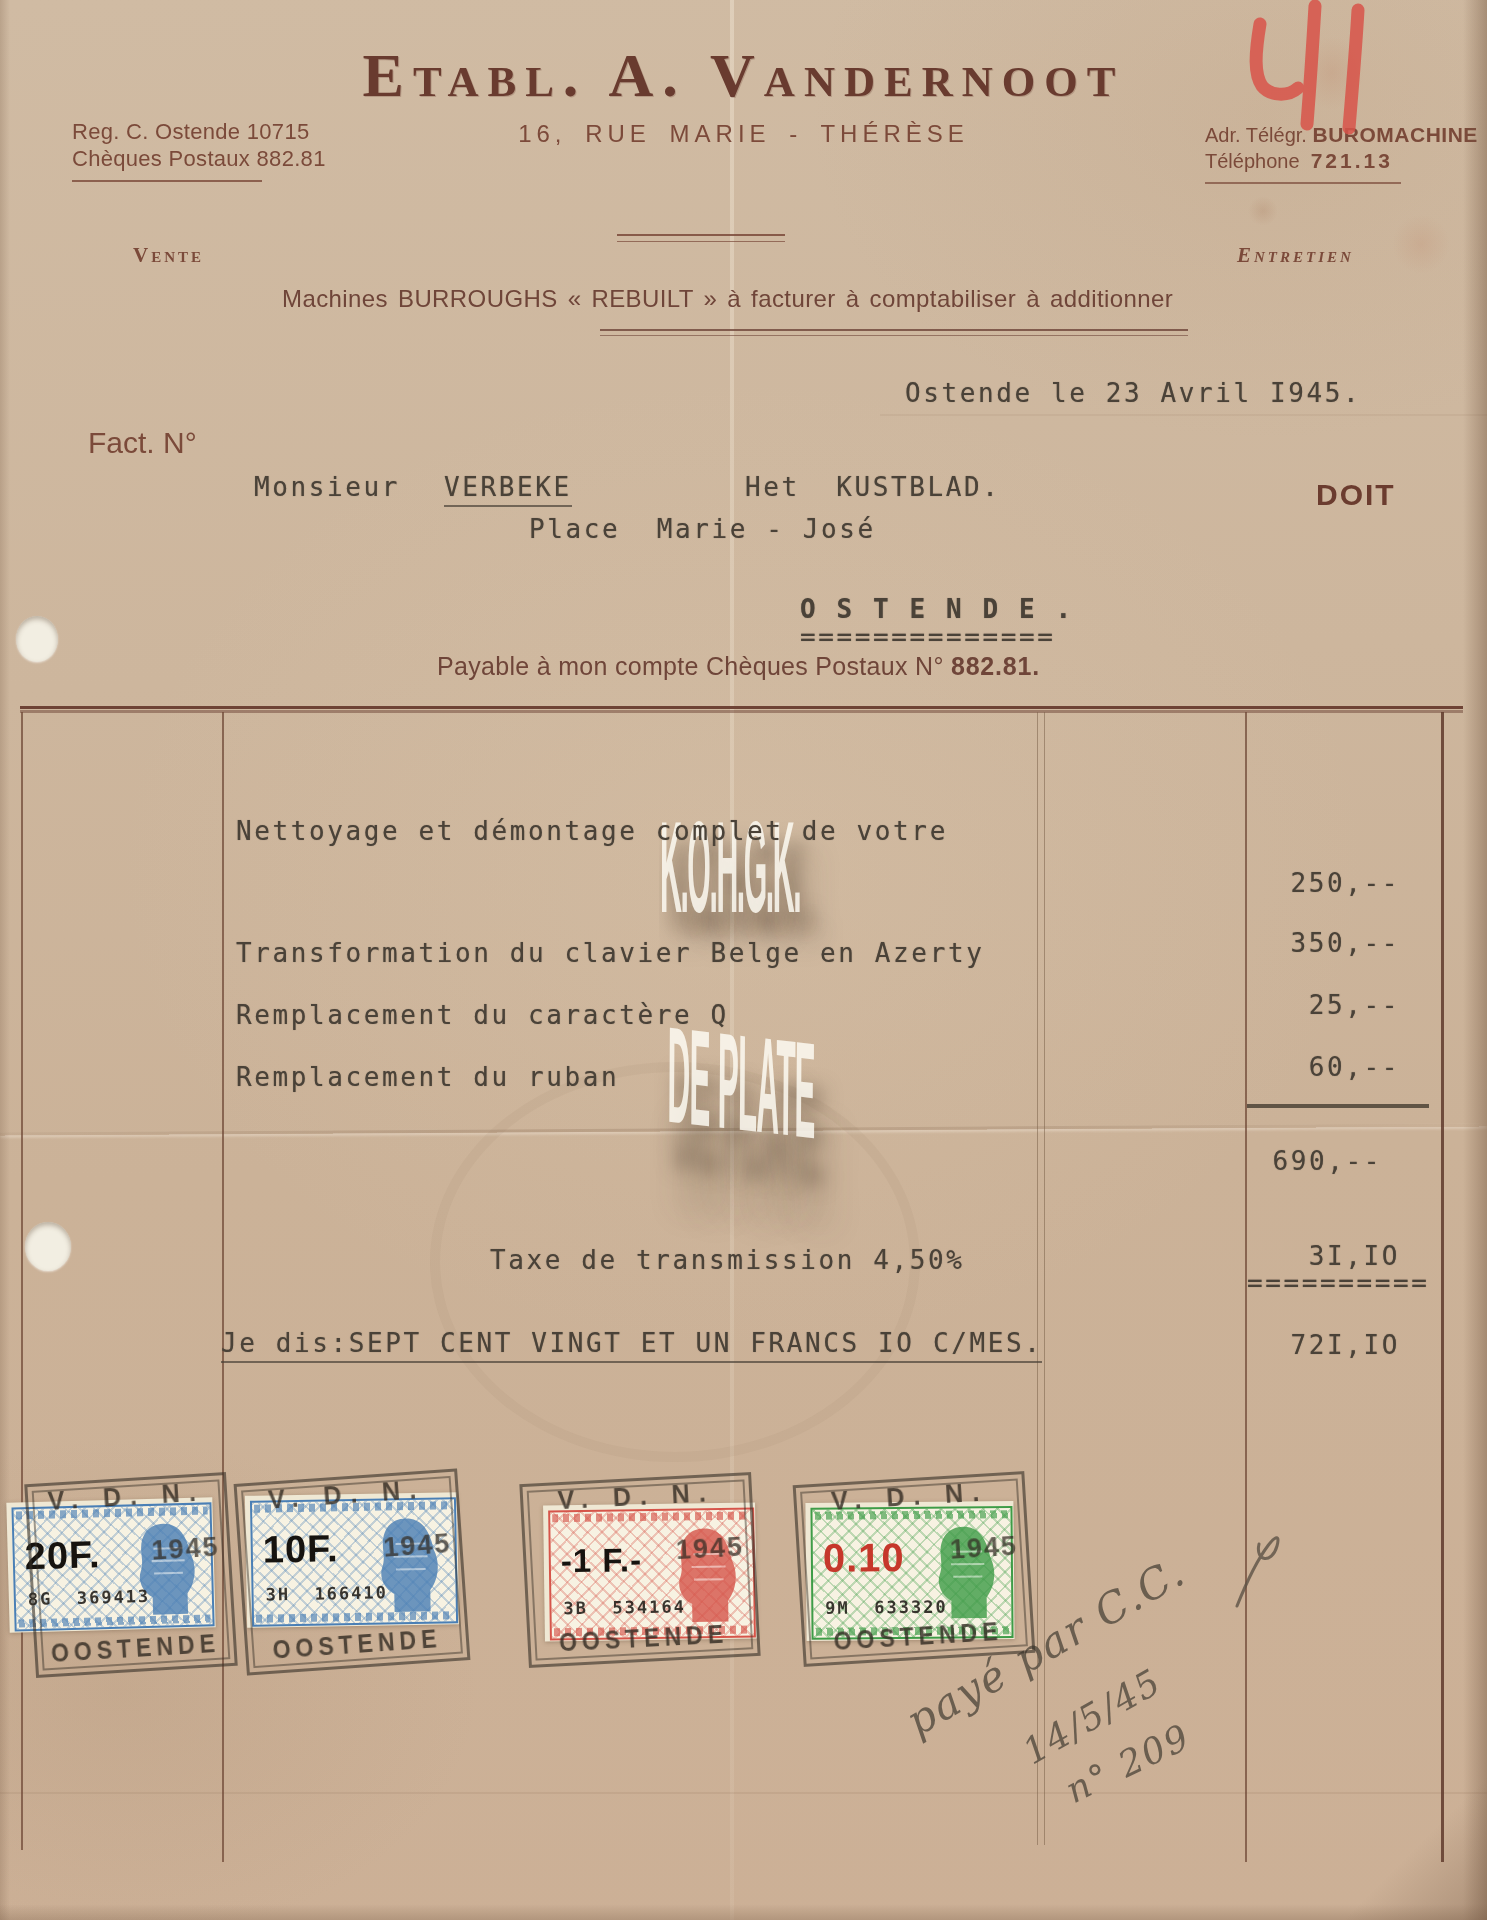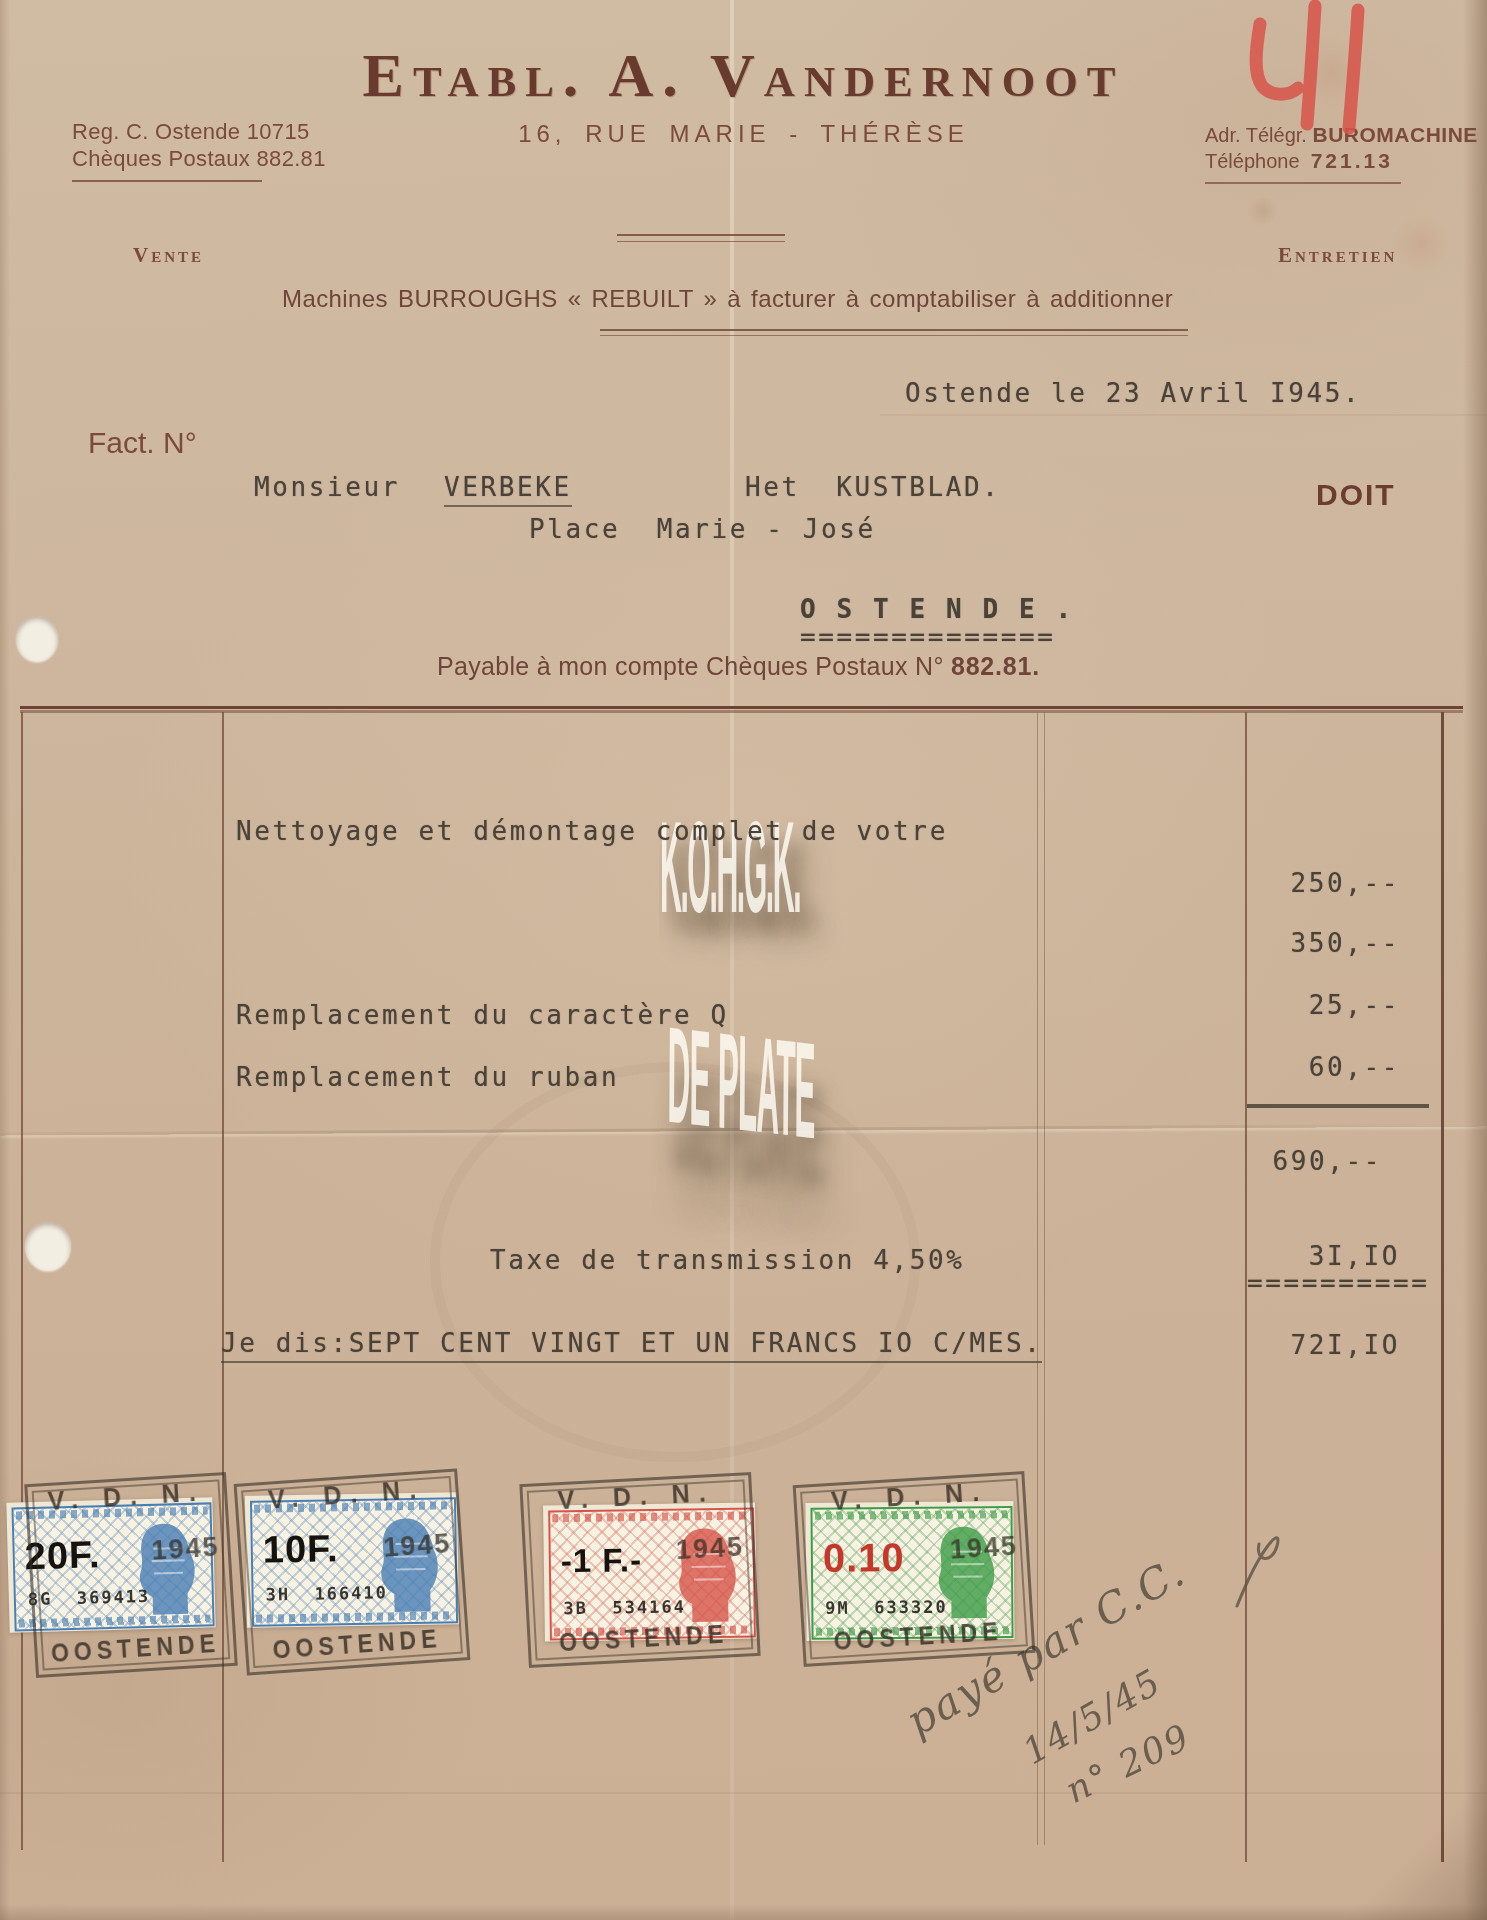--- a/index.html
+++ b/index.html
@@ -143,21 +143,21 @@
 
   <svg class="abs red41" width="152" height="136" viewBox="0 0 152 136">
     <g stroke="#d8544a" stroke-width="13" fill="none" stroke-linecap="round" opacity="0.85">
       <path d="M30 24 C25 54 24 74 32 86 C40 96 58 97 68 88"></path>
       <path d="M85 6 C83 40 80 86 77 124"></path>
       <path d="M128 10 C126 46 122 92 119 128"></path>
     </g>
   </svg>
 
   <div class="abs tab" style="left:133px;top:243px;">Vente</div>
-  <div class="abs tab" style="left:1278px;top:243px;">Entretien</div>
+  <div class="abs tab" style="left:1237px;top:243px;font-style:italic;">Entretien</div>
 
   <div class="abs tagline">Machines BURROUGHS « REBUILT » à facturer à comptabiliser à additionner</div>
   <div class="abs tagline-rule"></div>
 
   <div class="abs t" style="left:905px;top:378px;">Ostende le 23 Avril I945.</div>
   <div class="abs p fact">Fact. N°</div>
   <div class="abs doit">DOIT</div>
 
   <div class="abs t" style="left:254px;top:472px;">Monsieur</div>
   <div class="abs t u" style="left:444px;top:472px;">VERBEKE</div>
@@ -174,20 +174,21 @@
   <div class="abs vthin" style="left:1037px;height:1133px;"></div>
   <div class="abs vthin" style="left:1044px;height:1133px;"></div>
   <div class="abs vline" style="left:1245px;height:1150px;"></div>
   <div class="abs vline" style="left:1441px;width:3px;height:1150px;background:rgba(95,58,44,.85);"></div>
 
   <div class="abs ghost-ring"></div>
   <div class="abs wm wm1">K.O.H.G.K.</div>
   <div class="abs wm wm2">DE PLATE</div>
 
   <div class="abs t" style="left:236px;top:816px;">Nettoyage et démontage complet de votre</div>
+  <div class="abs t" style="left:236px;top:938px;">Transformation du clavier Belge en Azerty</div>
   <div class="abs t" style="left:236px;top:1062px;">Remplacement du ruban</div>
   <div class="abs t" style="left:236px;top:1000px;">Remplacement du caractère Q</div>
 
   <div class="abs t amt" style="left:1190px;top:868px;">250,--</div>
   <div class="abs t amt" style="left:1190px;top:928px;text-align:right;">350,--</div>
   <div class="abs t amt" style="left:1190px;top:990px;">25,--</div>
   <div class="abs t amt" style="left:1190px;top:1052px;">60,--</div>
 
   <div class="abs sub-rule"></div>
   <div class="abs t amt" style="left:1180px;top:1146px;width:202px;">690,--</div>

